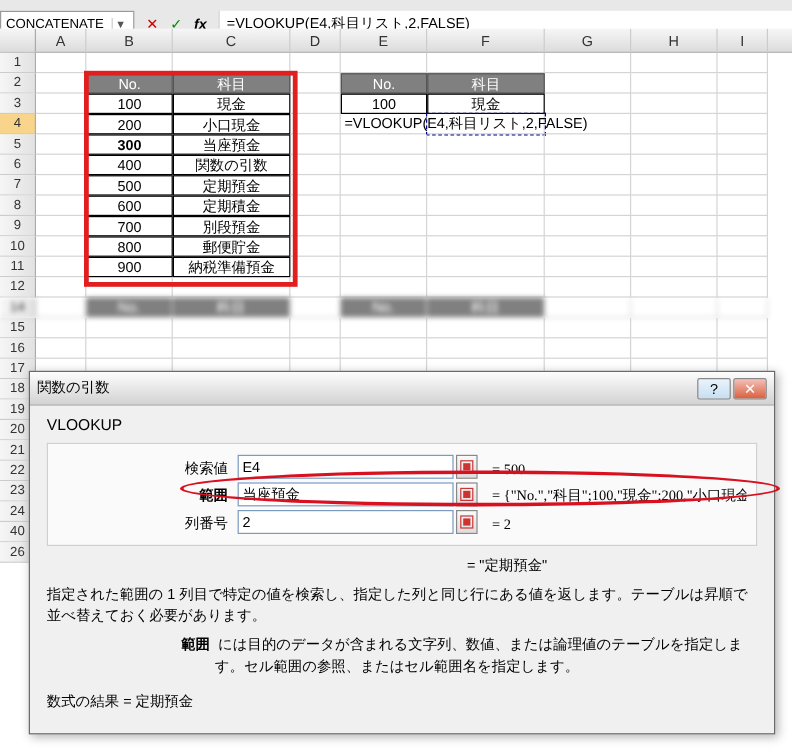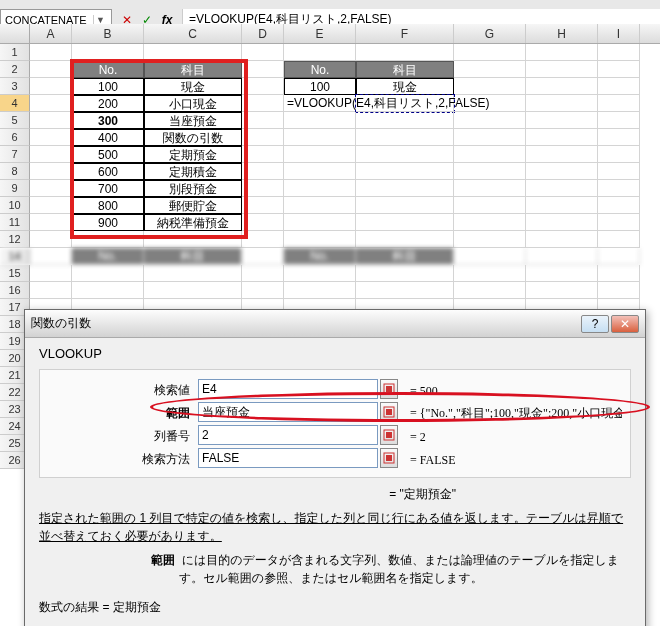--- a/index.html
+++ b/index.html
@@ -57,21 +57,21 @@
   .arg-row{display:flex;align-items:flex-end;height:22px;margin:1px 0;}
   .arg-label{width:150px;text-align:right;padding-right:8px;}
   .arg-label.bold{font-weight:bold;}
   .arg-input{width:180px;height:20px;border:1px solid #7a9ac0;background:#fff;padding:0 3px;display:flex;align-items:center;font-size:12px;}
   .ref-btn{width:18px;height:20px;border:1px solid #888;background:linear-gradient(#fafafa,#ddd);margin-left:2px;display:flex;align-items:center;justify-content:center;}
   .ref-btn svg{width:12px;height:12px;}
   .arg-eval{margin-left:12px;flex:1;white-space:nowrap;overflow:hidden;font-family:Liberation Serif, serif;}
   
   .red-ellipse{position:absolute;border:3px solid #d81020;border-radius:50%;pointer-events:none;}
   
-  .desc-block{margin:6px 0;line-height:1.5;text-decoration:underline;}
+  .desc-block{margin:6px 0;line-height:1.5;}
   .desc-arg{margin:6px 0 12px;padding-left:140px;text-indent:-28px;line-height:1.5;}
   .result-line{margin:10px 0 8px;}
 </style>
 </head>
 <body>
 
 <div class="formula-bar">
   <div class="name-box">
     <span class="name-box-text">CONCATENATE</span>
     <span class="name-box-dd">▼</span>
@@ -370,21 +370,21 @@
         <div class="cell cB"></div>
         <div class="cell cC"></div>
         <div class="cell cD"></div>
         <div class="cell cE"></div>
         <div class="cell cF"></div>
         <div class="cell cG"></div>
         <div class="cell cH"></div>
         <div class="cell cI"></div>
       </div>
       <div class="row">
-        <div class="rh">25</div>
+        <div class="rh">40</div>
         <div class="cell cA"></div>
         <div class="cell cB"></div>
         <div class="cell cC"></div>
         <div class="cell cD"></div>
         <div class="cell cE"></div>
         <div class="cell cF"></div>
         <div class="cell cG"></div>
         <div class="cell cH"></div>
         <div class="cell cI"></div>
       </div>
@@ -447,31 +447,20 @@
             <div class="arg-label">列番号</div>
             <div class="arg-input">2</div>
             <div class="ref-btn">
               <svg viewBox="0 0 12 12">
                 <rect x="1" y="1" width="10" height="10" fill="none" stroke="#c33" stroke-width="1"></rect>
                 <rect x="3" y="3" width="6" height="6" fill="#c33"></rect>
               </svg>
             </div>
             <div class="arg-eval">= 2</div>
           </div>
-          <div class="arg-row">
-            <div class="arg-label">検索方法</div>
-            <div class="arg-input">FALSE</div>
-            <div class="ref-btn">
-              <svg viewBox="0 0 12 12">
-                <rect x="1" y="1" width="10" height="10" fill="none" stroke="#c33" stroke-width="1"></rect>
-                <rect x="3" y="3" width="6" height="6" fill="#c33"></rect>
-              </svg>
-            </div>
-            <div class="arg-eval">= FALSE</div>
-          </div>
         </div>
 
       <div class="red-ellipse" style="left:110px;top:22px;width:500px;height:30px;"></div>
     </div>
     <div style="text-align:right;padding-right:175px;">= "定期預金"</div>
     <div class="desc-block">指定された範囲の 1 列目で特定の値を検索し、指定した列と同じ行にある値を返します。テーブルは昇順で並べ替えておく必要があります。</div>
     <div class="desc-arg">
       <b>範囲</b>&nbsp;&nbsp;<span>には目的のデータが含まれる文字列、数値、または論理値のテーブルを指定します。セル範囲の参照、またはセル範囲名を指定します。</span>
     </div>
     <div class="result-line">

